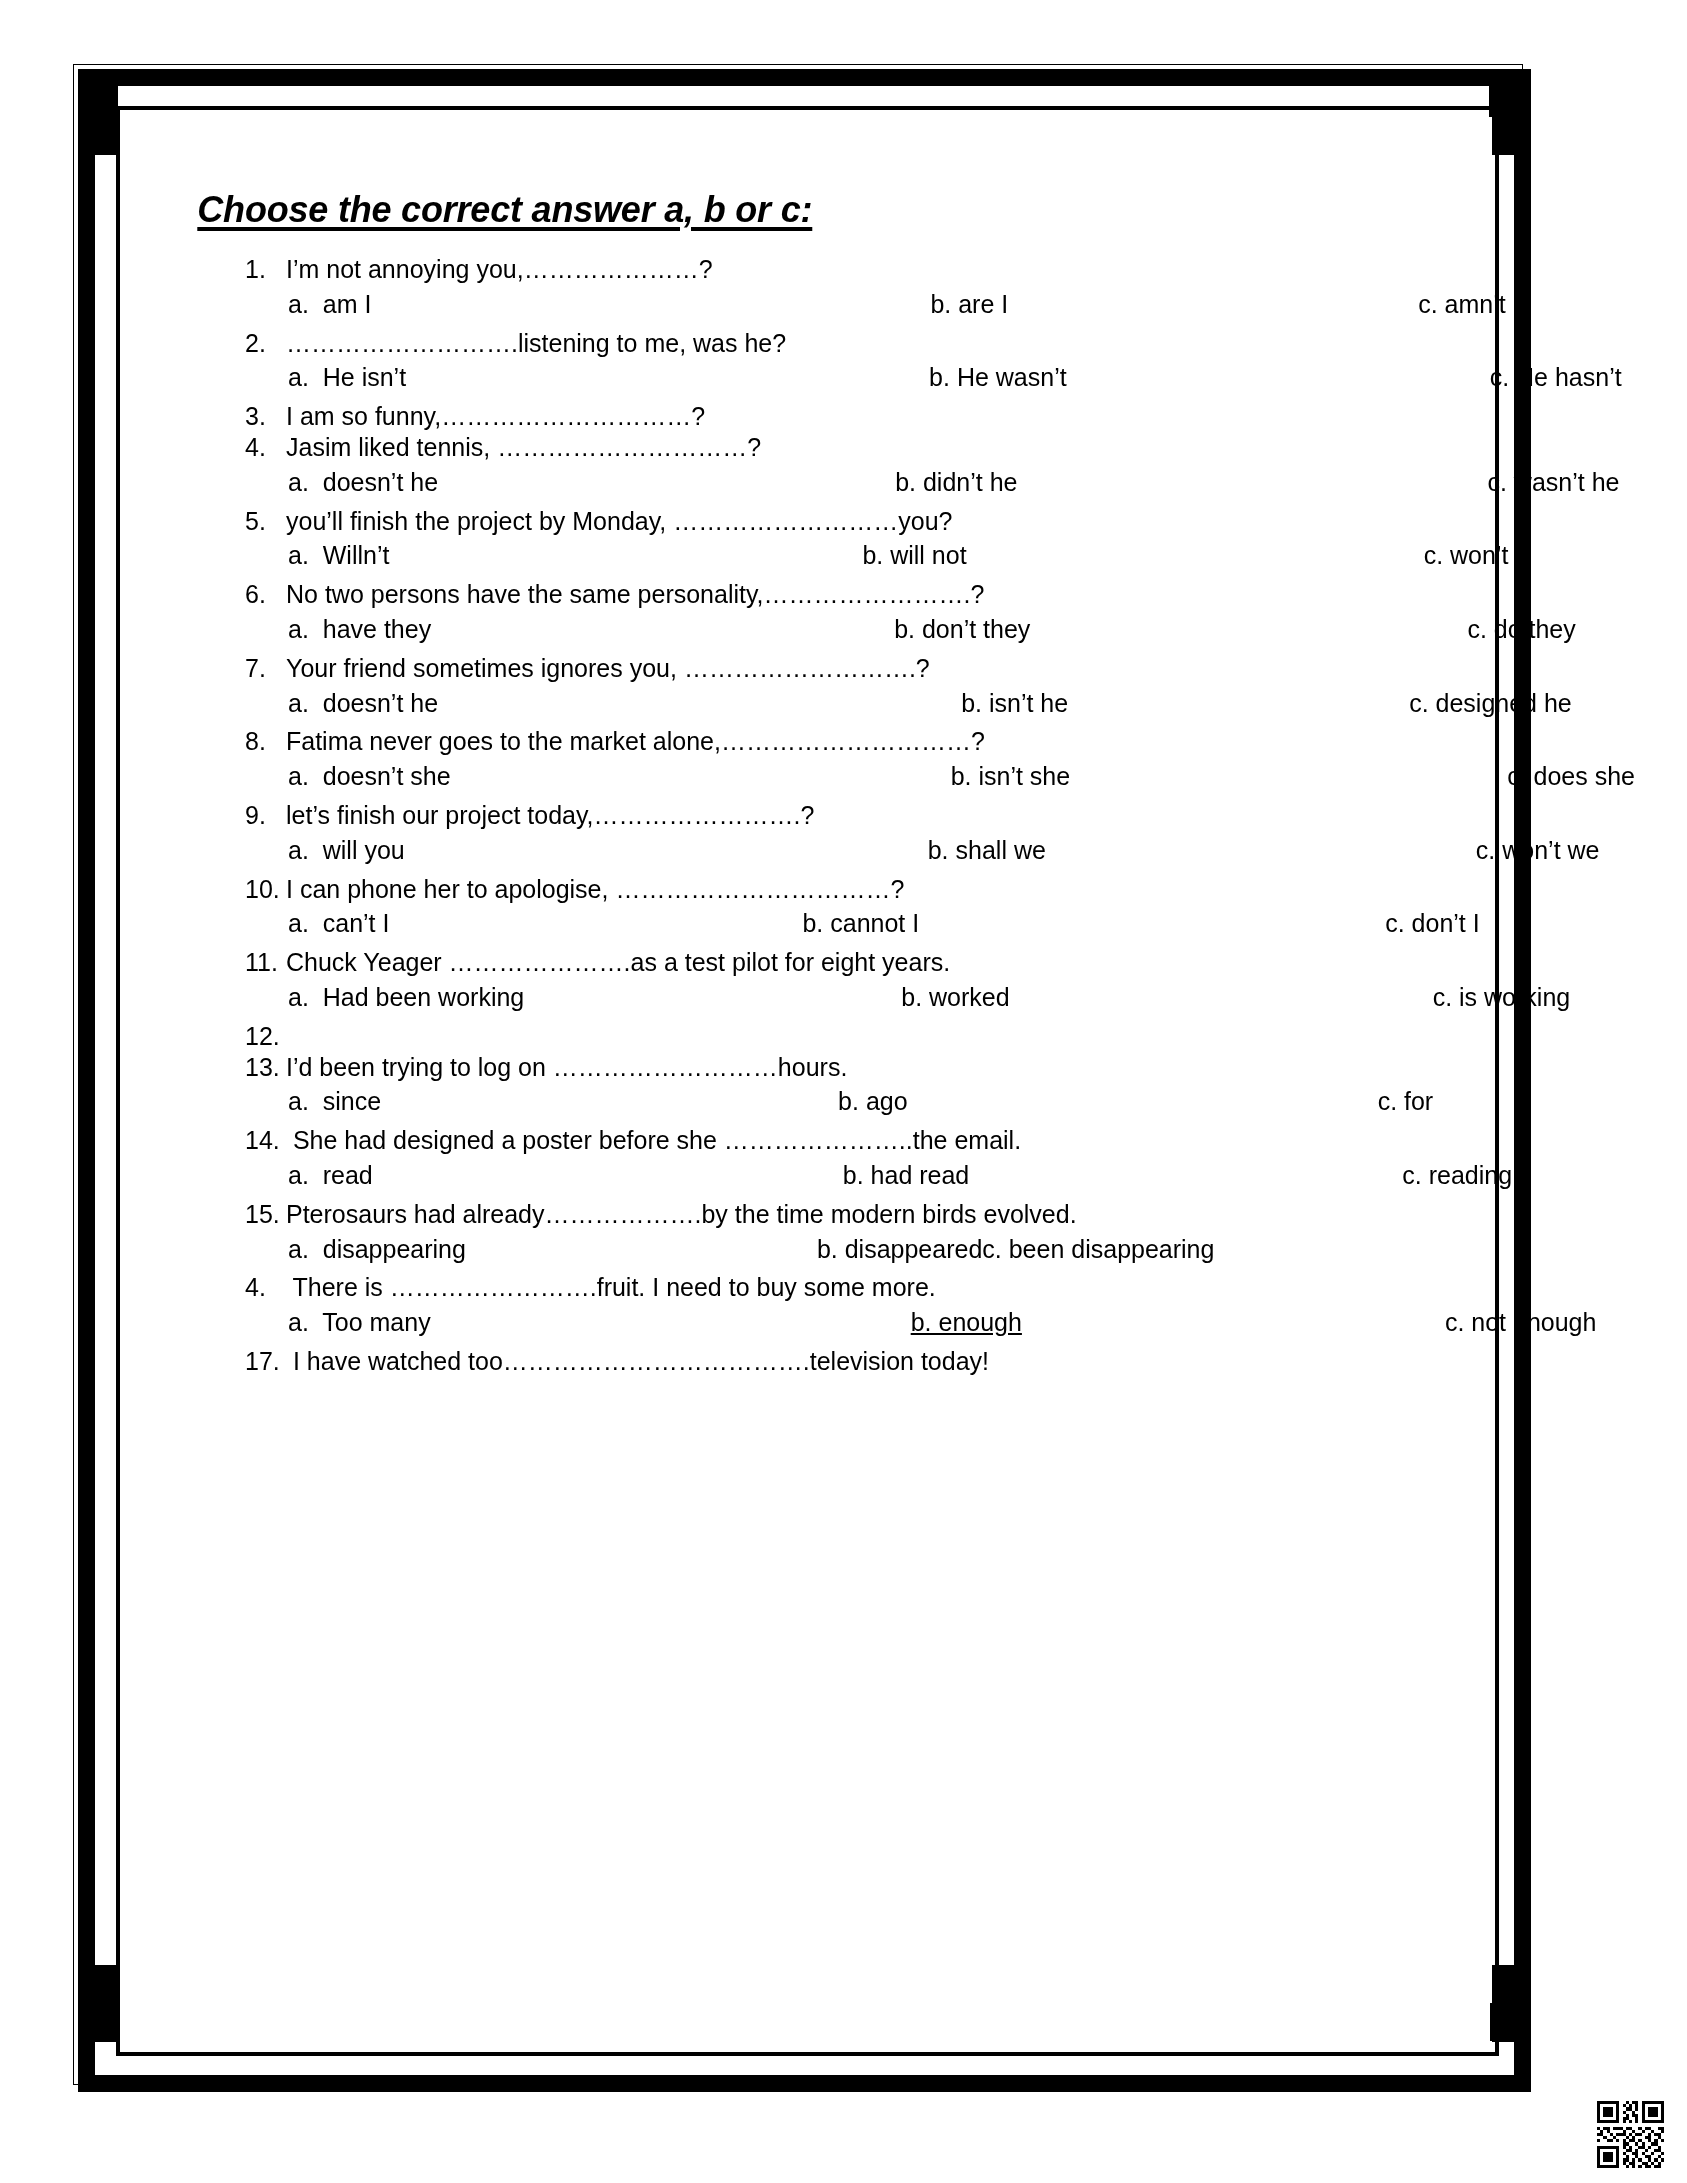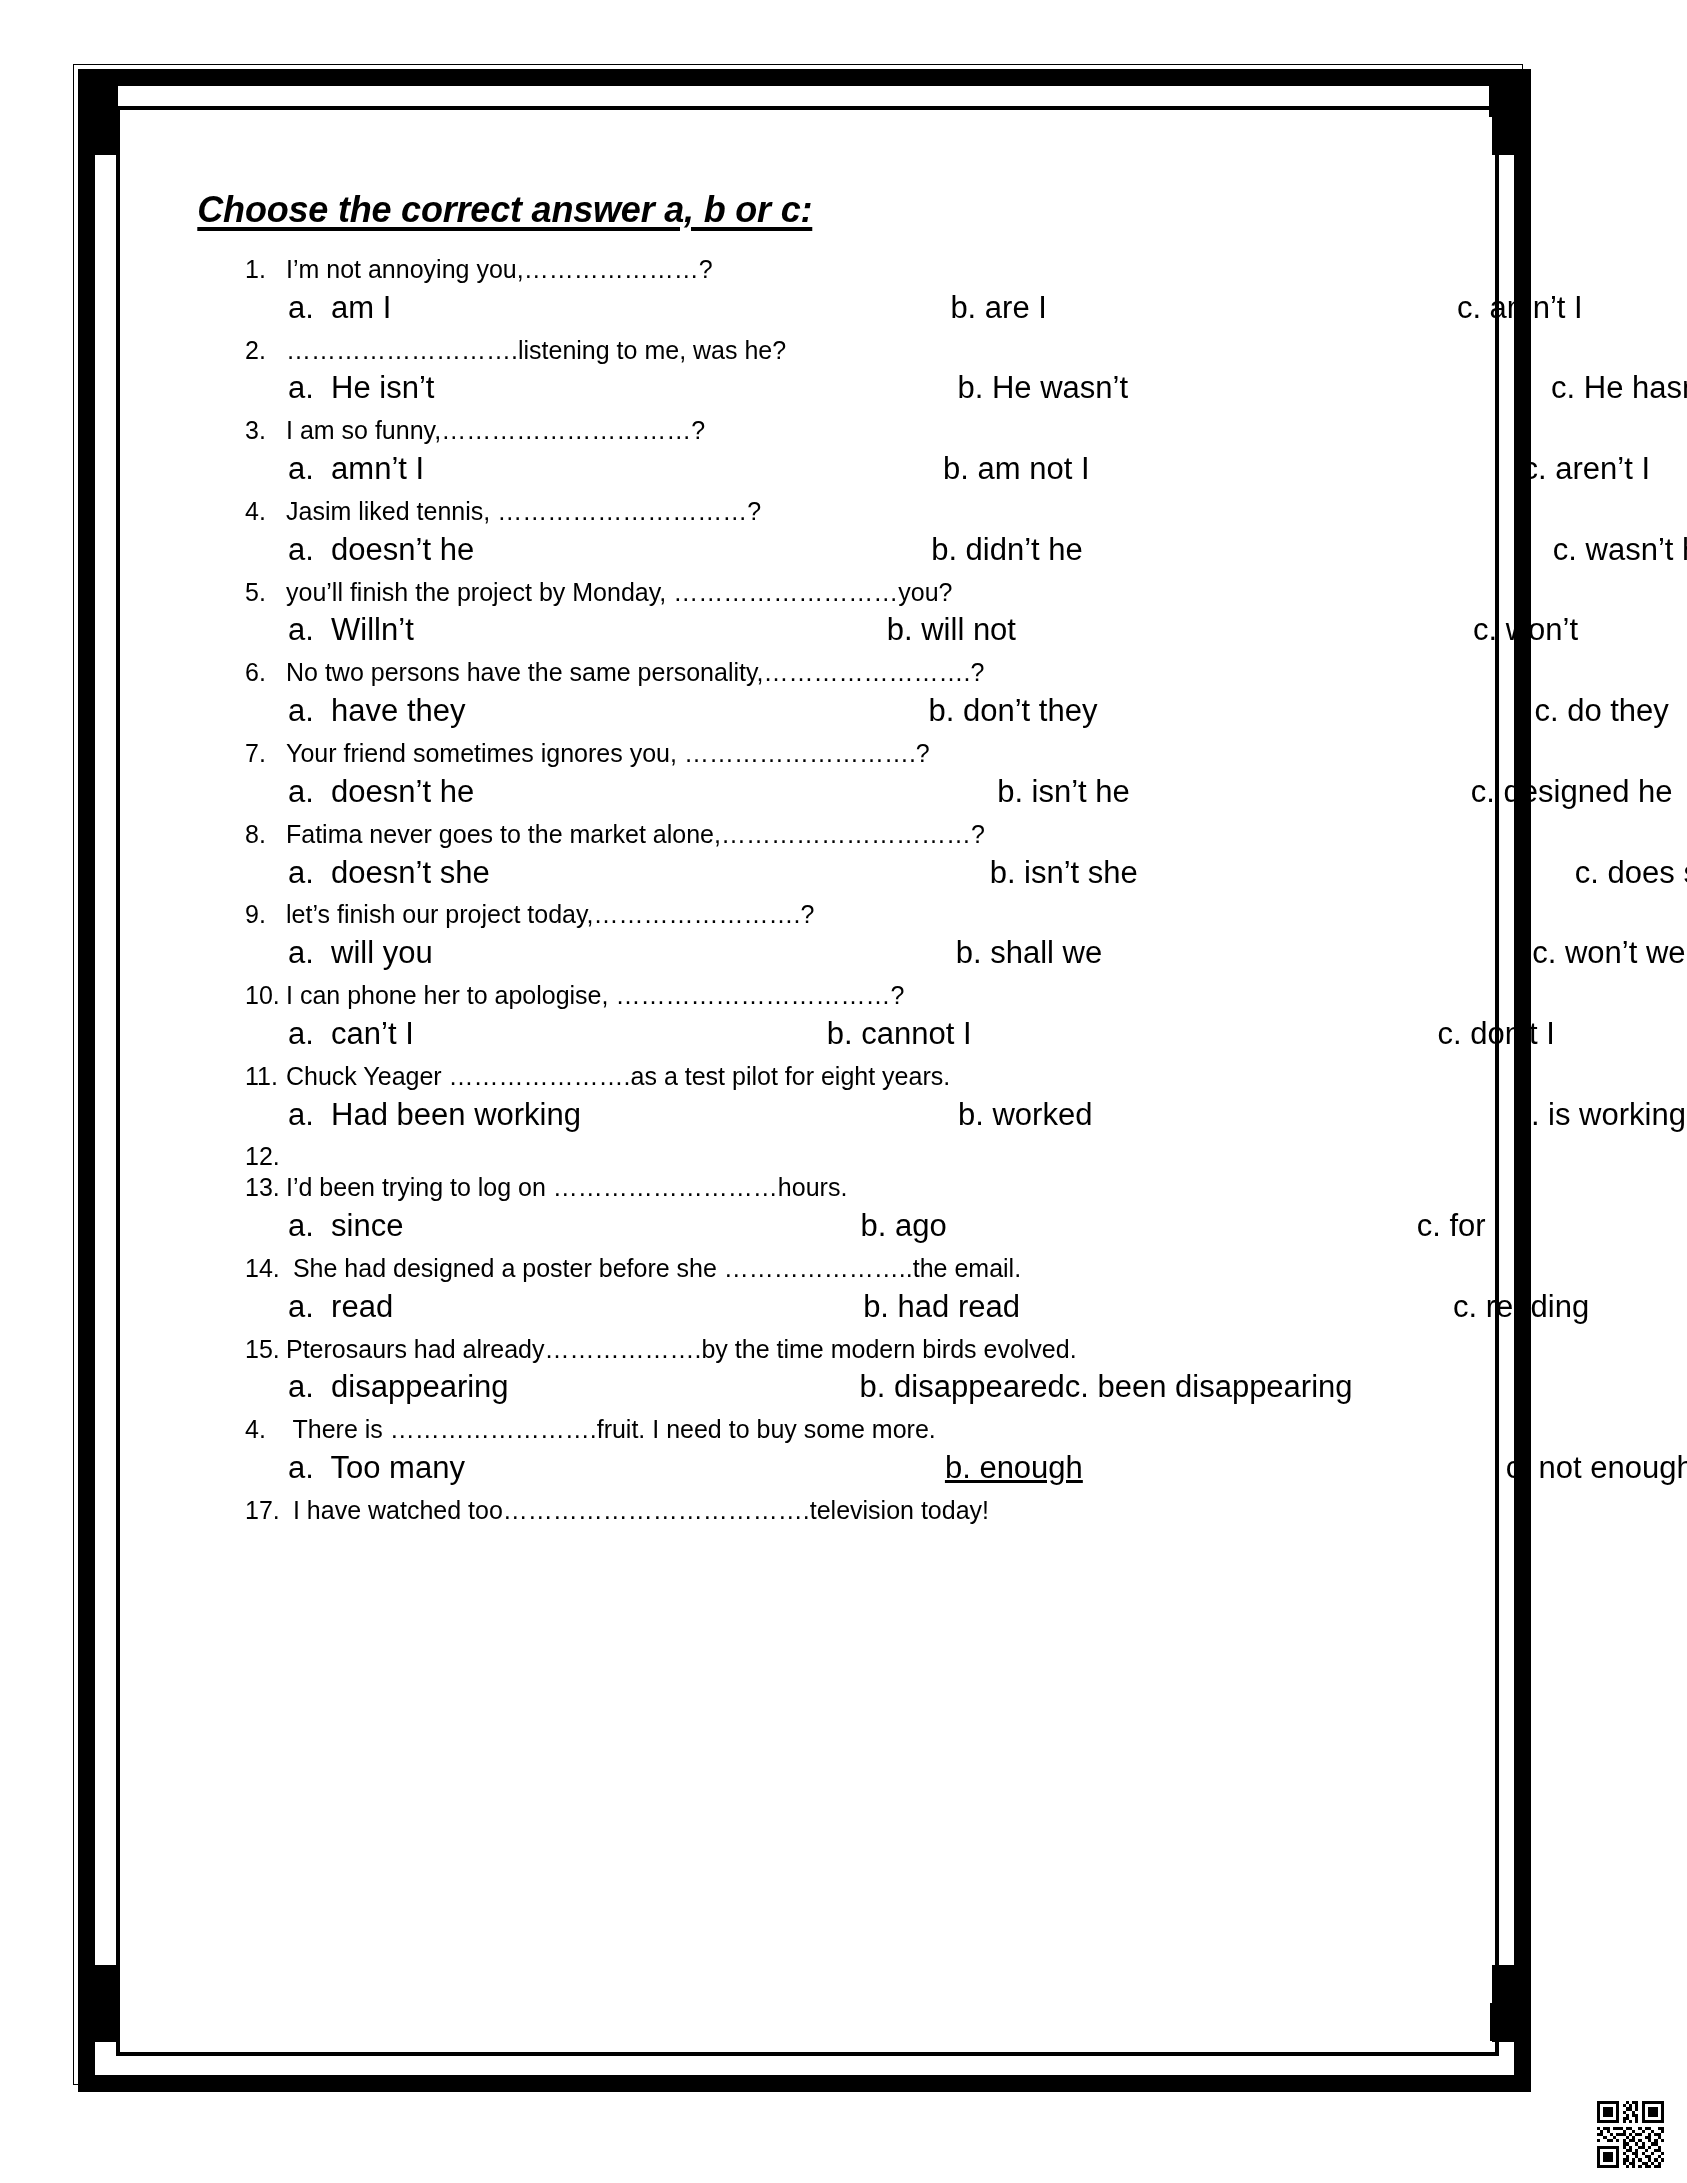--- a/index.html
+++ b/index.html
@@ -90,21 +90,21 @@
   .q-num {
     display: inline-block;
     min-width: 41px;
     text-align: left;
     flex: 0 0 auto;
   }
   .q-text { flex: 0 1 auto; white-space: pre; }
 
   .q-options {
     display: flex;
-    font-size: 31px;
+    font-size: 25px;
     line-height: 1.18;
     margin: 5.3px 0 9.3px 96px;
     white-space: pre;
     text-align: right;
   }
   .opt { flex: 0 0 auto; white-space: pre; }
   .opt-a { }
   .opt-b { }
   .opt-c { }
 
@@ -143,21 +143,20 @@
       <li class="q-item">
         <div class="q-stem"><span class="q-num">1.</span><span class="q-text">I’m not annoying you,…………………?</span></div>
         <div class="q-options"><span class="opt opt-a" style="margin-right: 559px;">a.  am I</span><span class="opt opt-b" style="margin-right: 410px;">b. are I</span><span class="opt opt-c">c. amn’t I</span></div>
       </li>
       <li class="q-item">
         <div class="q-stem"><span class="q-num">2.</span><span class="q-text">……………………….listening to me, was he?</span></div>
         <div class="q-options"><span class="opt opt-a" style="margin-right: 523px;">a.  He isn’t</span><span class="opt opt-b" style="margin-right: 423px;">b. He wasn’t</span><span class="opt opt-c">c. He hasn’t</span></div>
       </li>
       <li class="q-item">
         <div class="q-stem"><span class="q-num">3.</span><span class="q-text">I am so funny,…………………………?</span></div>
-        <div class="q-options"><span class="opt opt-a" style="margin-right: 519px;">a.  amn’t I</span><span class="opt opt-b" style="margin-right: 433px;">b. am not I</span><span class="opt opt-c">c. aren’t I</span></div>
       </li>
       <li class="q-item">
         <div class="q-stem"><span class="q-num">4.</span><span class="q-text">Jasim liked tennis, …………………………?</span></div>
         <div class="q-options"><span class="opt opt-a" style="margin-right: 457px;">a.  doesn’t he</span><span class="opt opt-b" style="margin-right: 470px;">b. didn’t he</span><span class="opt opt-c">c. wasn’t he</span></div>
       </li>
       <li class="q-item">
         <div class="q-stem"><span class="q-num">5.</span><span class="q-text">you’ll finish the project by Monday, ………………………you?</span></div>
         <div class="q-options"><span class="opt opt-a" style="margin-right: 473px;">a.  Willn’t</span><span class="opt opt-b" style="margin-right: 457px;">b. will not</span><span class="opt opt-c">c. won’t</span></div>
       </li>
       <li class="q-item">

